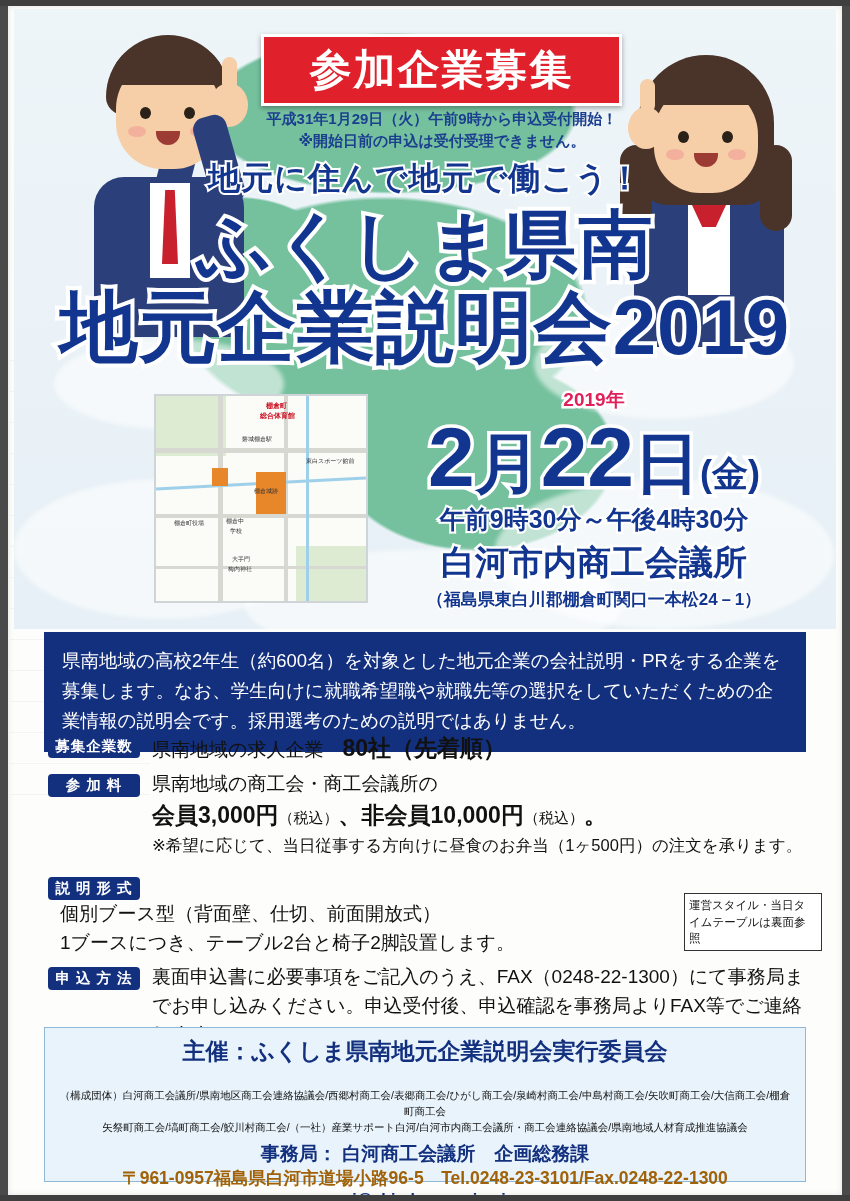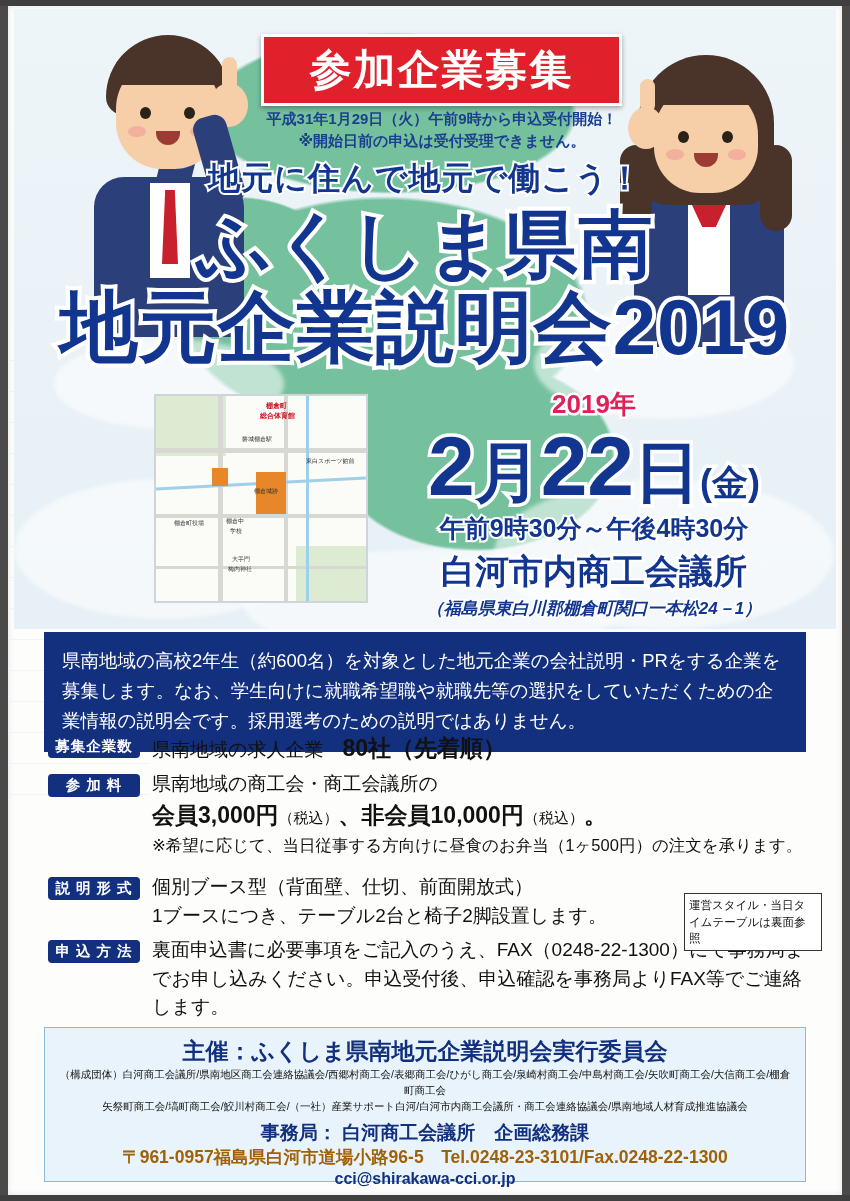--- a/index.html
+++ b/index.html
@@ -182,21 +182,21 @@
   
   .date-block {
     position:absolute;
     left: 360px;
     top: 378px;
     width: 440px;
     text-align:center;
   }
   .year {
     color:#e0205a;
-    font-size: 26px;
+    font-size: 19px;
     font-weight:bold;
     -webkit-text-stroke: 5px #ffffff;
     paint-order: stroke fill;
   }
   .bigdate {
     font-size: 66px;
     font-weight: bold;
     color:#12368f;
     line-height: 1.0;
     margin-top: 2px;
@@ -222,21 +222,20 @@
     -webkit-text-stroke: 5px #ffffff;
     paint-order: stroke fill;
   }
   .venue-addr {
     color:#12368f;
     font-size: 17px;
     font-weight:bold;
     margin-top: 2px;
     -webkit-text-stroke: 3px #ffffff;
     paint-order: stroke fill;
-    font-style: italic;
   }
   
   .person { position:absolute; }
   .p-head { position:absolute; border-radius:50%; background:#f6cfa8; }
   .p-hair { position:absolute; background:#4a342a; }
   .p-body { position:absolute; background:#2b3f7a; }
   .p-shirt{ position:absolute; background:#ffffff; }
   .p-tie  { position:absolute; background:#c8202c; }
   .p-arm  { position:absolute; background:#2b3f7a; border-radius: 12px;}
   .p-hand { position:absolute; background:#f6cfa8; border-radius:50%; }
@@ -313,21 +312,21 @@
     box-sizing:border-box;
     text-align:center;
     padding-top: 8px;
   }
   .org-title {
     color:#13307f;
     font-size: 23px;
     font-weight: bold;
   }
   .org-members {
-    margin-top: 0;
+    margin-top: 21px;
     font-size: 10.5px;
     color:#111;
     line-height: 1.5;
     padding: 0 14px;
   }
   .org-office {
     margin-top: 6px;
     color:#13307f;
     font-size: 19px;
     font-weight:bold;
@@ -501,21 +500,21 @@
         <div class="tag">参 加 料</div>
         <div class="rowbody">
           <div>県南地域の商工会・商工会議所の</div>
           <div>
             <span class="big">会員3,000円</span><span class="small">（税込）</span><span class="big">、非会員10,000円</span><span class="small">（税込）</span><span class="big">。</span>
           </div>
           <div class="note">※希望に応じて、当日従事する方向けに昼食のお弁当（1ヶ500円）の注文を承ります。</div>
         </div>
       </div>
 
-      <div class="row" style="margin-top:16px;">
+      <div class="row" style="margin-top:16px;flex-direction:column;">
         <div class="tag">説 明 形 式</div>
         <div class="rowbody">
           <div>個別ブース型（背面壁、仕切、前面開放式）</div>
           <div>1ブースにつき、テーブル2台と椅子2脚設置します。</div>
         </div>
       </div>
 
       <div class="row" style="margin-top:6px;">
         <div class="tag">申 込 方 法</div>
         <div class="rowbody" style="width:660px;">裏面申込書に必要事項をご記入のうえ、FAX（0248-22-1300）にて事務局までお申し込みください。申込受付後、申込確認を事務局よりFAX等でご連絡します。</div>

